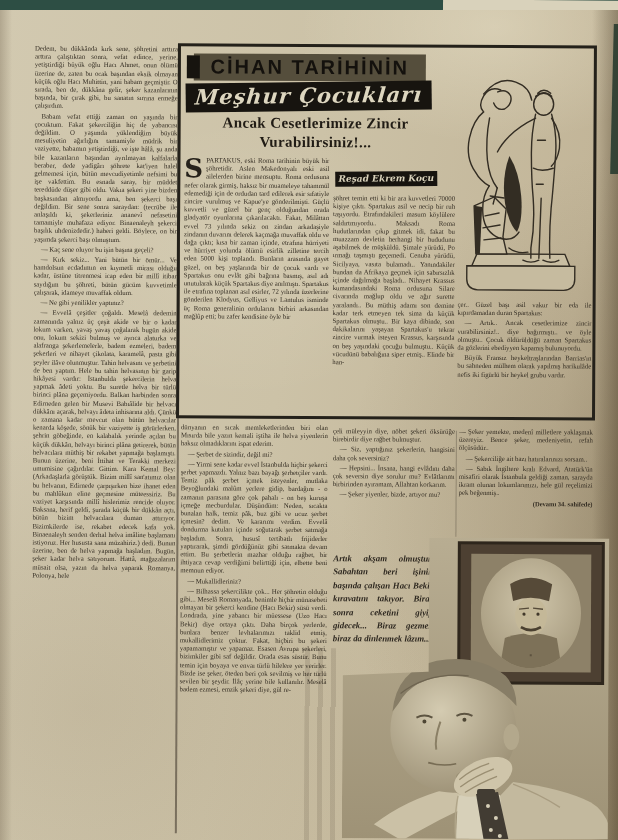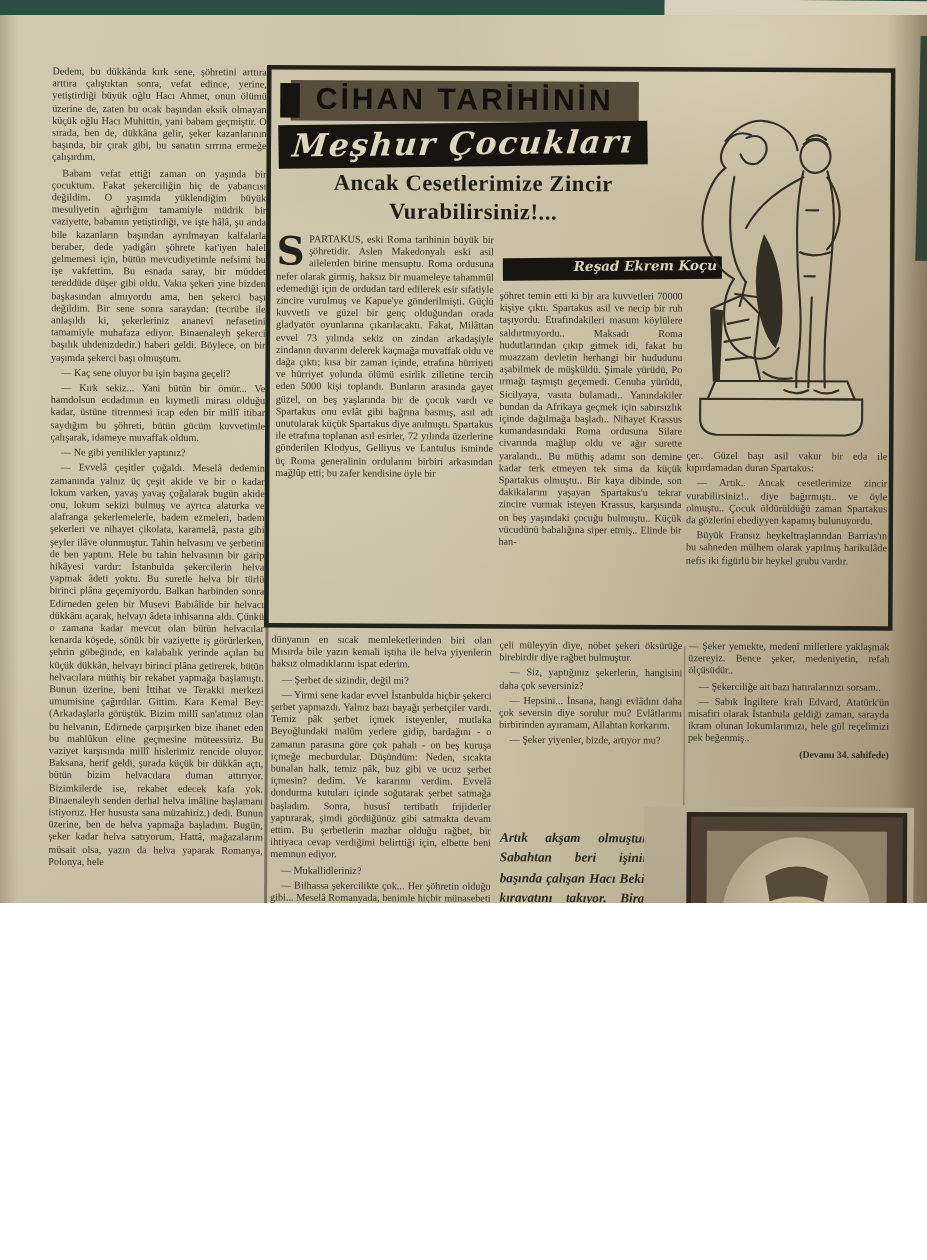--- a/index.html
+++ b/index.html
@@ -1,16 +1,16 @@
 <!DOCTYPE html>
 <html><head>
 <meta charset="utf-8">
 <style>
   html,body{margin:0;padding:0;}
-  #stage{position:relative;width:618px;height:602px;overflow:hidden;background:#2d4e44;
+  #stage{position:relative;width:618px;height:840px;overflow:hidden;background:#2d4e44;
          font-family:"Liberation Serif",serif;}
   
   #paper{position:absolute;left:0;top:10px;width:618px;height:830px;
     background:
       radial-gradient(ellipse 300px 180px at 80% 2%, rgba(255,250,228,.30), transparent 65%),
       radial-gradient(ellipse 420px 520px at 104% 62%, rgba(92,76,50,.25), transparent 72%),
       radial-gradient(ellipse 500px 420px at 14% 84%, rgba(118,98,68,.12), transparent 70%),
       radial-gradient(ellipse 260px 200px at 40% 30%, rgba(255,252,235,.12), transparent 70%),
       linear-gradient(100deg,#d2c9b0 0%,#ccc2a7 45%,#c2b598 82%,#ab9d80 96%,#998b6e 100%);}
   #fold-corner{position:absolute;right:0;top:0;width:175px;height:13px;background:#d9d2bb;transform:rotate(.5deg);}
@@ -29,21 +29,21 @@
   
   #band-caps{position:absolute;left:192px;top:54px;width:232px;height:27px;background:#554e3c;}
   #band-caps::before{content:"";position:absolute;left:-7px;top:2px;width:13px;height:23px;background:#17140f;}
   #band-caps span{display:block;text-align:center;line-height:27px;font-family:"Liberation Sans",sans-serif;
     font-weight:900;font-size:20px;letter-spacing:2px;color:#14110d;}
   #band-script{position:absolute;left:184px;top:82px;width:246px;height:29px;background:#17140f;transform:rotate(-1deg);}
   #band-script span{display:block;text-align:center;line-height:28px;font-family:"DejaVu Serif",serif;
     font-style:italic;font-weight:bold;font-size:21px;letter-spacing:1px;color:#ddd6bf;transform:skewX(-6deg);}
   #subtitle{position:absolute;left:186px;top:114px;width:256px;text-align:center;
     font-weight:bold;font-size:15px;line-height:19px;color:#211c15;letter-spacing:.4px;}
-  #author-badge{position:absolute;left:334px;top:171px;width:102px;height:15px;background:#17140f;transform:rotate(-.8deg);padding-left:44px;}
+  #author-badge{position:absolute;left:334px;top:171px;width:102px;height:15px;background:#17140f;transform:rotate(-.8deg);}
   #author-badge span{display:block;text-align:center;line-height:15px;font-family:"DejaVu Serif",serif;
     font-style:italic;font-weight:bold;font-size:9px;color:#d9d2bb;}
 
   
   .col{position:absolute;overflow:hidden;color:#332c22;font-size:6.8px;line-height:8.2px;text-align:justify;}
   .col p{margin:0 0 2px 0;text-indent:7px;}
   .col p.cont{text-indent:0;}
   .dc{float:left;font-family:"DejaVu Serif",serif;font-weight:bold;font-size:26px;line-height:22px;
       padding:1px 3px 0 0;color:#26211a;}
   #col-left{left:33px;top:46px;width:143px;height:782px;}

